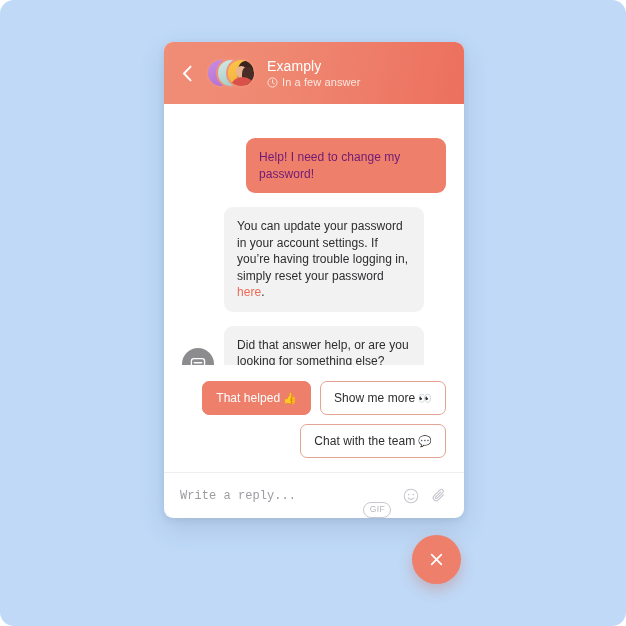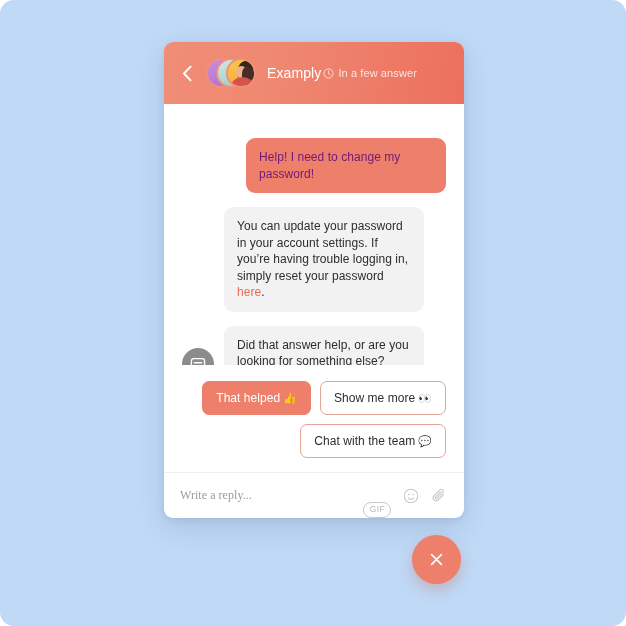--- a/index.html
+++ b/index.html
@@ -96,21 +96,21 @@
   .photo-hair2 {
     position: absolute; left: 14px; top: 7px;
     width: 12px; height: 19px;
     background: #4a2c26;
     border-radius: 40% 50% 45% 45% / 40% 60% 50% 50%;
   }
 
   .header-text {
     margin-left: 9px;
     display: flex;
-    flex-direction: row;
+    flex-direction: column;
     justify-content: center;
     gap: 2px;
   }
   #chat-title {
     color: #ffffff;
     font-size: 14px;
     font-weight: 400;
     letter-spacing: .1px;
     line-height: 16px;
   }
@@ -216,21 +216,21 @@
     border-top: 1px solid #edeef0;
     display: flex;
     align-items: center;
     padding: 0 16px;
   }
   #reply-input {
     flex: 1 1 auto;
     border: none;
     outline: none;
     background: transparent;
-    font-family: Liberation Serif, serif;
+    font-family: Liberation Mono, monospace;
     font-size: 12px;
     color: #2d2d2f;
     letter-spacing: .05px;
   }
   #reply-input::placeholder { color: #9b9ca1; }
 
   .composer-icons {
     display: flex;
     align-items: center;
     gap: 12px;

